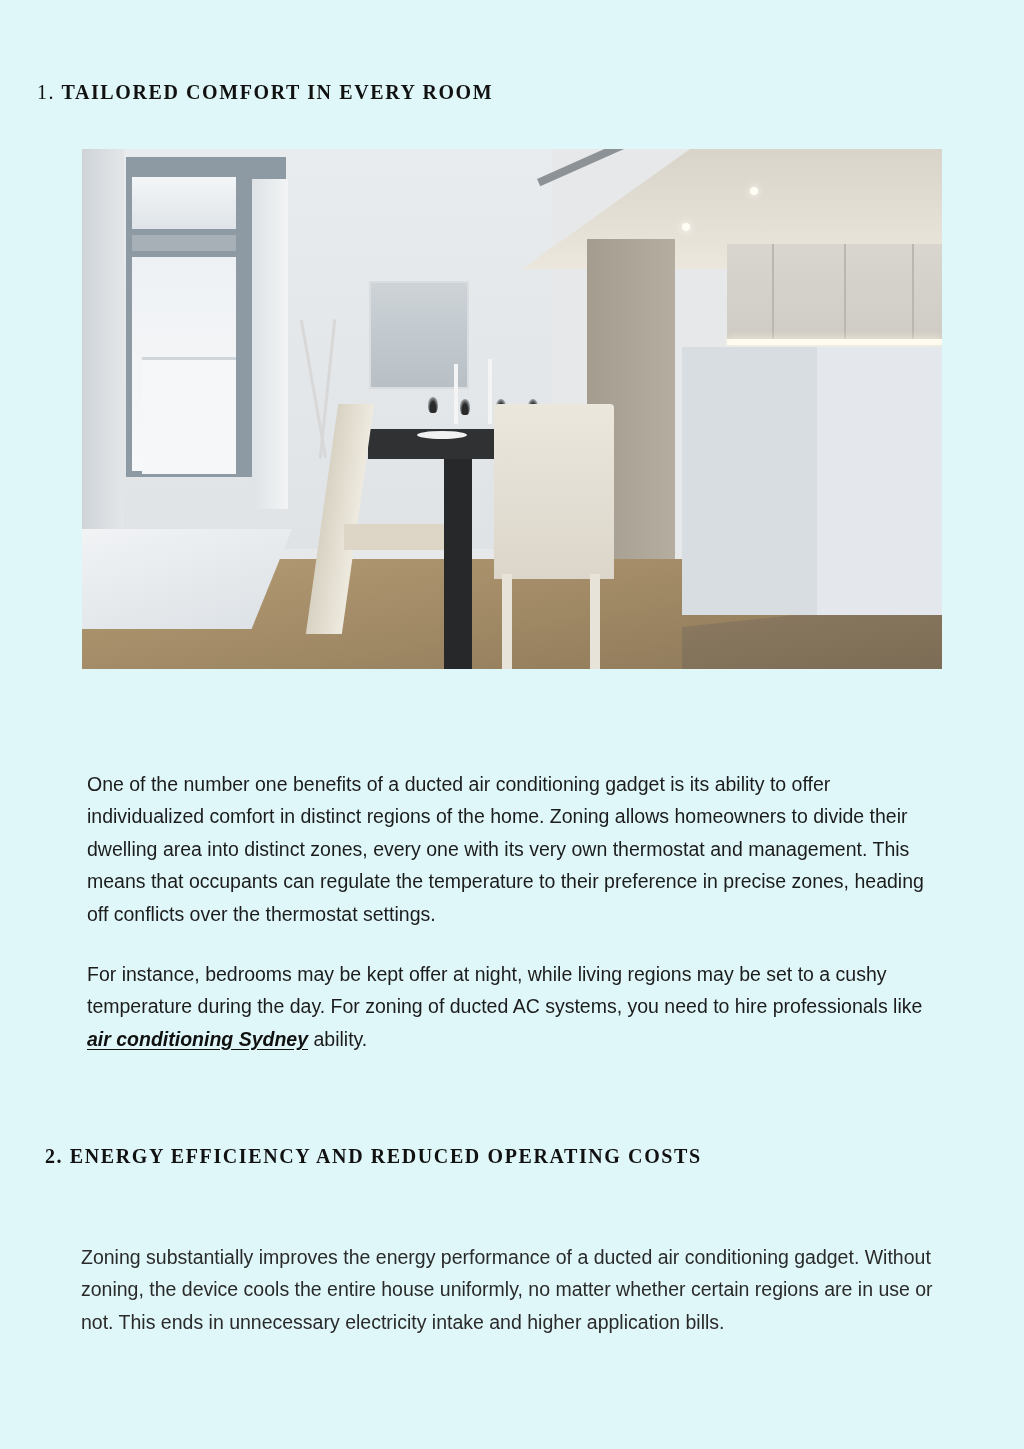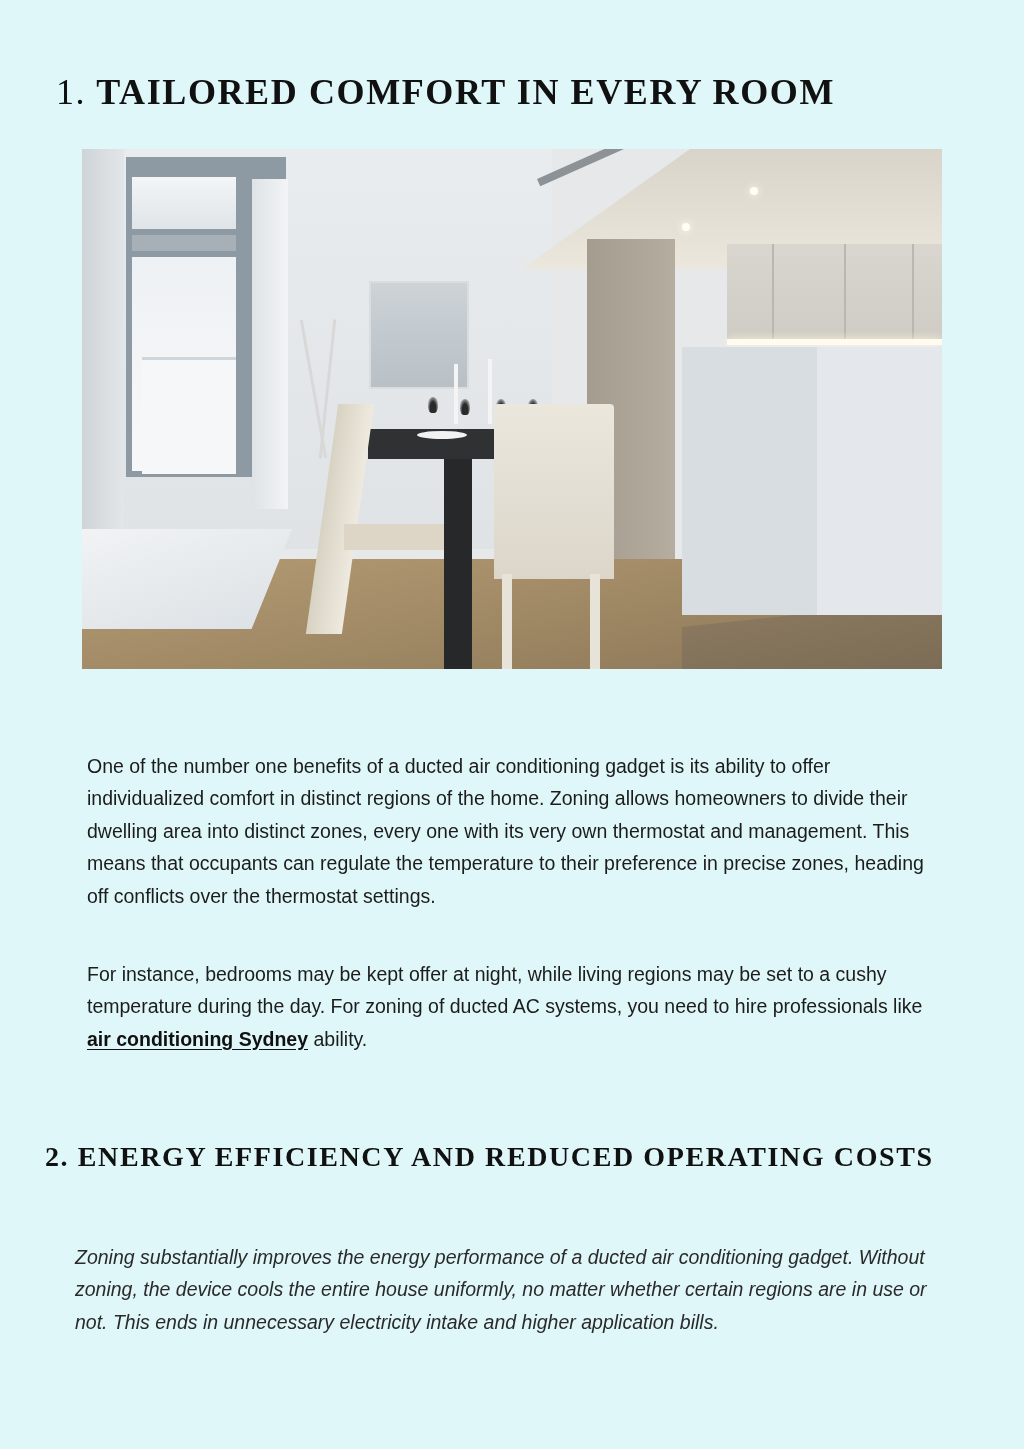--- a/index.html
+++ b/index.html
@@ -17,48 +17,49 @@
     }
     .heading {
       position: absolute;
       font-family: "Liberation Serif", "DejaVu Serif", serif;
       font-weight: bold;
       color: #111;
       letter-spacing: 1.6px;
       margin: 0;
     }
     .h1 {
-      left: 56px;
+      left: 37px;
       top: 74px;
-      font-size: 36px;
+      font-size: 20px;
       line-height: 36px;
     }
     .h1 .num { font-weight: normal; }
     .h2 {
       left: 45px;
       top: 1138px;
       width: 940px;
-      font-size: 28px;
+      font-size: 20px;
       line-height: 37px;
     }
     .para {
       position: absolute;
       font-size: 19.5px;
       line-height: 32.4px;
       color: #1c1c1c;
       margin: 0;
     }
-    .p1 { left: 87px; top: 750px; width: 860px; }
+    .p1 { left: 87px; top: 768px; width: 860px; }
     .p2 { left: 87px; top: 958px; width: 850px; }
-    .p3 { left: 75px; top: 1241px; width: 860px; color: #2a2a2a; font-style: italic; }
+    .p3 { left: 81px; top: 1241px; width: 860px; color: #2a2a2a; }
     .link {
       font-weight: bold;
       color: #111;
       text-decoration: underline;
       text-underline-offset: 3px;
+      font-style: italic;
     }
 
     
     .photo {
       position: absolute;
       left: 82px;
       top: 149px;
       width: 860px;
       height: 520px;
       overflow: hidden;

